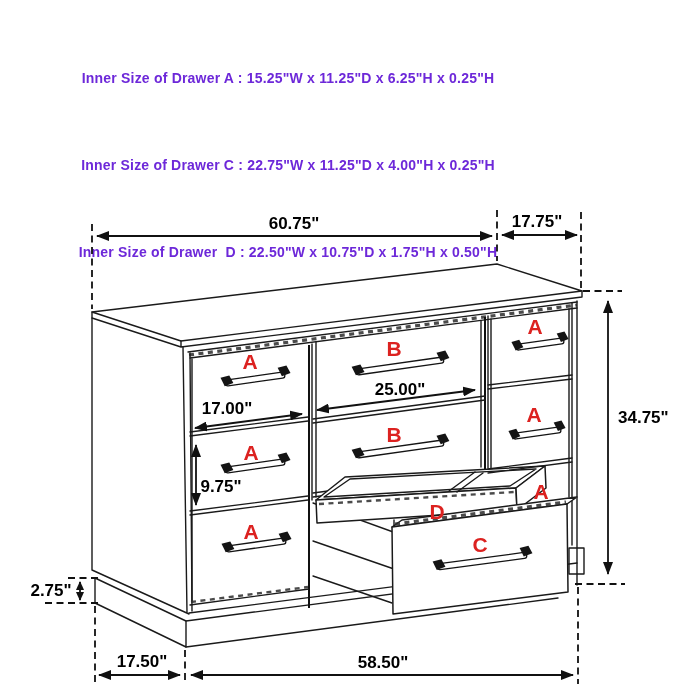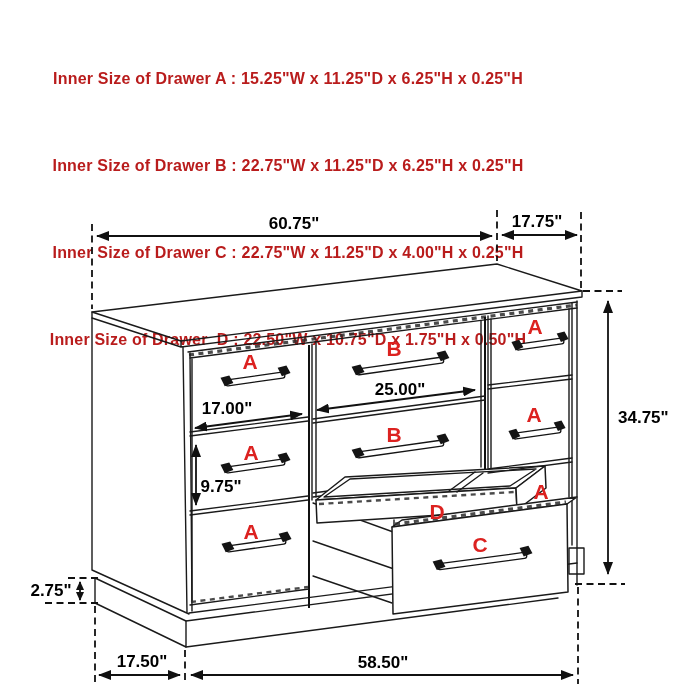--- a/index.html
+++ b/index.html
@@ -2,21 +2,21 @@
 <html><head>
 <meta charset="utf-8">
 <style>
   html,body{margin:0;padding:0;}
   body{
     width:700px;height:700px;position:relative;background:#ffffff;overflow:hidden;
     font-family:"Liberation Sans", sans-serif;
   }
   .header{
     position:absolute;top:6px;left:0;width:576px;text-align:center;
-    font-size:16px;font-weight:bold;color:#b91c1c;line-height:29px;
+    font-size:14px;font-weight:bold;color:#6d28d9;line-height:29px;
     letter-spacing:0.2px;white-space:pre;
   }
   .diagram-svg{position:absolute;top:0;left:0;}
   .struct{stroke:#1a1a1a;stroke-width:1.4;fill:none;stroke-linejoin:round;stroke-linecap:round;}
   .struct-bold{stroke:#111;stroke-width:2;fill:none;}
   .whiteface{fill:#ffffff;stroke:#1a1a1a;stroke-width:1.5;stroke-linejoin:round;}
   .hatch{stroke:#2b2b2b;stroke-width:3.2;stroke-dasharray:5,4.5;opacity:.85;fill:none;}
   .hatch-thin{stroke:#2b2b2b;stroke-width:2.4;stroke-dasharray:5,4.5;opacity:.85;fill:none;}
   .dash{stroke:#111;stroke-width:1.8;stroke-dasharray:7,4.5;fill:none;}
   .dim{stroke:#111;stroke-width:1.8;fill:none;}
@@ -24,21 +24,20 @@
   .dim-label-left{font-size:17px;font-weight:bold;fill:#000;text-anchor:start;}
   .letter{font-size:21px;font-weight:bold;fill:#dc2220;text-anchor:middle;}
   .handle-bar{fill:#fff;stroke:#141414;stroke-width:1.3;}
   .knob{fill:#141414;stroke:none;}
 </style>
 </head>
 <body>
 
 <div class="header">
   <div>Inner Size of Drawer A : 15.25"W x 11.25"D x 6.25"H x 0.25"H</div>
-  <div>Inner Size of Drawer B : 22.75"W x 11.25"D x 6.25"H x 0.25"H</div>
   <div>Inner Size of Drawer C : 22.75"W x 11.25"D x 4.00"H x 0.25"H</div>
   <div>Inner Size of Drawer  D : 22.50"W x 10.75"D x 1.75"H x 0.50"H</div>
 </div>
 
 <svg class="diagram-svg" width="700" height="700" viewBox="0 0 700 700" xmlns="http://www.w3.org/2000/svg">
   <defs>
     <marker id="mE" markerUnits="userSpaceOnUse" markerWidth="13" markerHeight="10" refX="12" refY="5" orient="auto">
       <path d="M0,0 L13,5 L0,10 Z" fill="#111"></path>
     </marker>
     <marker id="mS" markerUnits="userSpaceOnUse" markerWidth="13" markerHeight="10" refX="1" refY="5" orient="auto">

